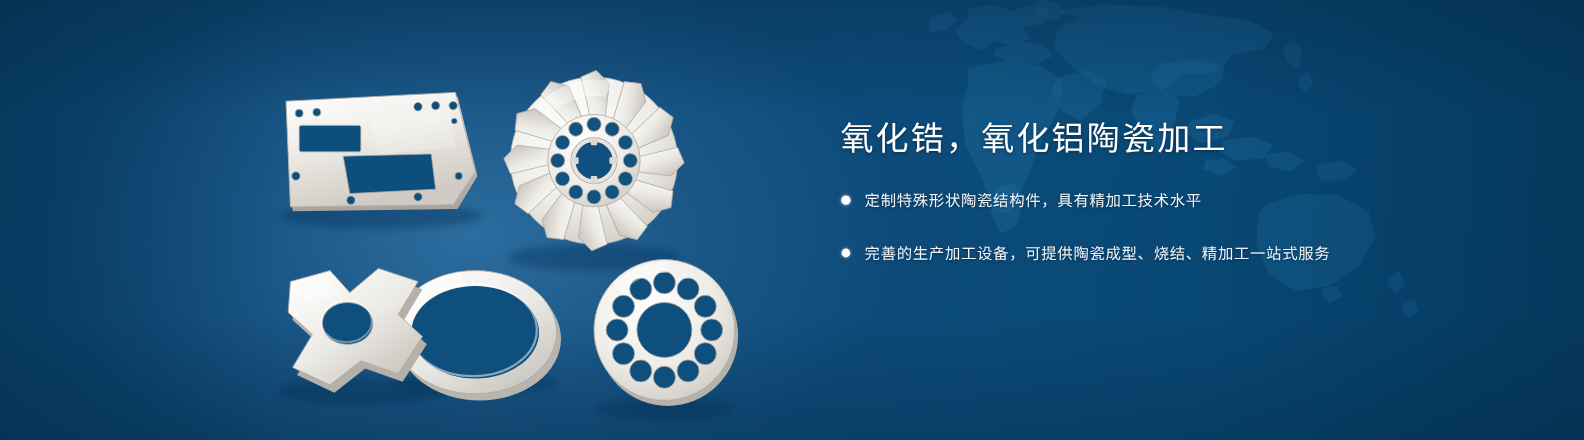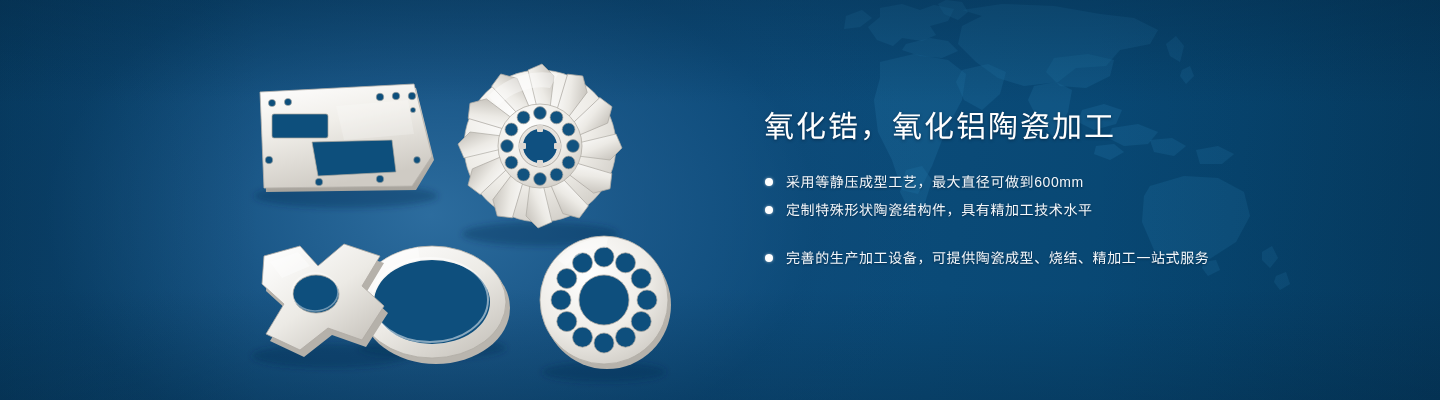--- a/index.html
+++ b/index.html
@@ -334,21 +334,20 @@
       </g>
     </svg>
   </div>
 
   <div class="copy">
     <h1 class="headline">氧化锆，氧化铝陶瓷加工</h1>
 
     <ul class="bullets">
       <li>
         <span class="dot"></span>
-        <span>采用等静压成型工艺，最大直径可做到600mm</span>
       </li>
       <li>
         <span class="dot"></span>
         <span>定制特殊形状陶瓷结构件，具有精加工技术水平</span>
       </li>
       <li>
         <span class="dot"></span>
         <span>完善的生产加工设备，可提供陶瓷成型、烧结、精加工一站式服务</span>
       </li>
     </ul>

